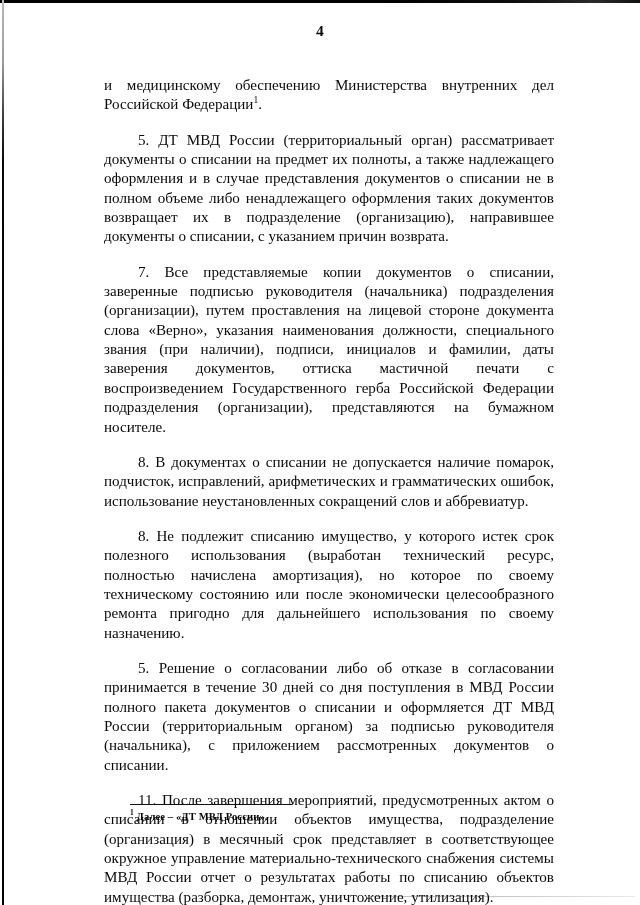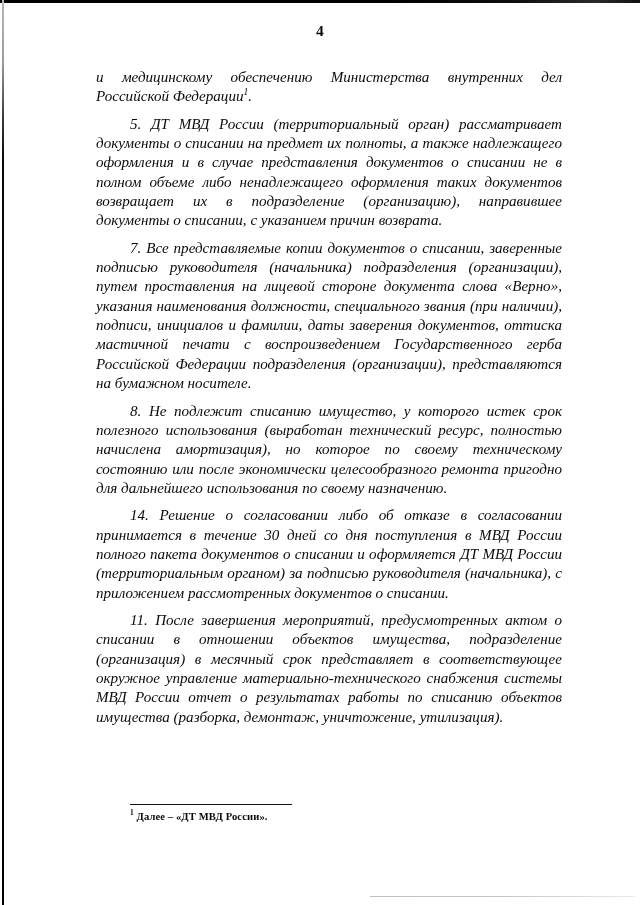--- a/index.html
+++ b/index.html
@@ -56,28 +56,27 @@
   }
 
   
   .body-text {
     position: absolute;
     left: 88px;
     top: 60px;
     width: 482px;
   }
   p.para {
-    margin: 8px;
+    margin: 16px;
     text-align: justify;
     text-justify: inter-word;
     font-size: 15.1px;
     line-height: 19.35px;
     text-indent: 0;
     hyphens: none;
-    font-style: italic;
   }
   p.para.indent {
     text-indent: 34px;
   }
   sup.fn-ref {
     font-size: 9.5px;
     vertical-align: super;
     line-height: 0;
   }
 
@@ -121,24 +120,25 @@
 
   <div class="body-text">
 
     <p class="para"><span>и медицинскому обеспечению Министерства внутренних дел Российской Федерации</span><sup class="fn-ref">1</sup><span>.</span></p>
 
     <p class="para indent">5. ДТ МВД России (территориальный орган) рассматривает документы о списании на предмет их полноты, а также надлежащего оформления и в случае представления документов о списании не в полном объеме либо ненадлежащего оформления таких документов возвращает их в подразделение (организацию), направившее документы о списании, с указанием причин возврата.</p>
 
 
     <p class="para indent">7. Все представляемые копии документов о списании, заверенные подписью руководителя (начальника) подразделения (организации), путем проставления на лицевой стороне документа слова «Верно», указания наименования должности, специального звания (при наличии), подписи, инициалов и фамилии, даты заверения документов, оттиска мастичной печати с воспроизведением Государственного герба Российской Федерации подразделения (организации), представляются на бумажном носителе.</p>
 
+    <p class="para indent">8. В документах о списании не допускается наличие помарок, подчисток, исправлений, арифметических и грамматических ошибок, использование неустановленных сокращений слов и аббревиатур.</p>
 
     <p class="para indent">8. Не подлежит списанию имущество, у которого истек срок полезного использования (выработан технический ресурс, полностью начислена амортизация), но которое по своему техническому состоянию или после экономически целесообразного ремонта пригодно для дальнейшего использования по своему назначению.</p>
 
-    <p class="para indent">14. Решение о согласовании либо об отказе в согласовании принимается в течение 30 дней со дня поступления в МВД России полного пакета документов о списании и оформляется ДТ МВД России (территориальным органом) за подписью руководителя (начальника), с приложением рассмотренных документов о списании.</p>
+    <p class="para indent">5. Решение о согласовании либо об отказе в согласовании принимается в течение 30 дней со дня поступления в МВД России полного пакета документов о списании и оформляется ДТ МВД России (территориальным органом) за подписью руководителя (начальника), с приложением рассмотренных документов о списании.</p>
 
     <p class="para indent">11. После завершения мероприятий, предусмотренных актом о списании в отношении объектов имущества, подразделение (организация) в месячный срок представляет в соответствующее окружное управление материально-технического снабжения системы МВД России отчет о результатах работы по списанию объектов имущества (разборка, демонтаж, уничтожение, утилизация).</p>
 
   </div>
 
   <div class="footnote-zone">
     <div class="footnote-rule"></div>
     <p class="footnote-text"><sup>1</sup> <span>Далее – «ДТ МВД России».</span></p>
   </div>
 

